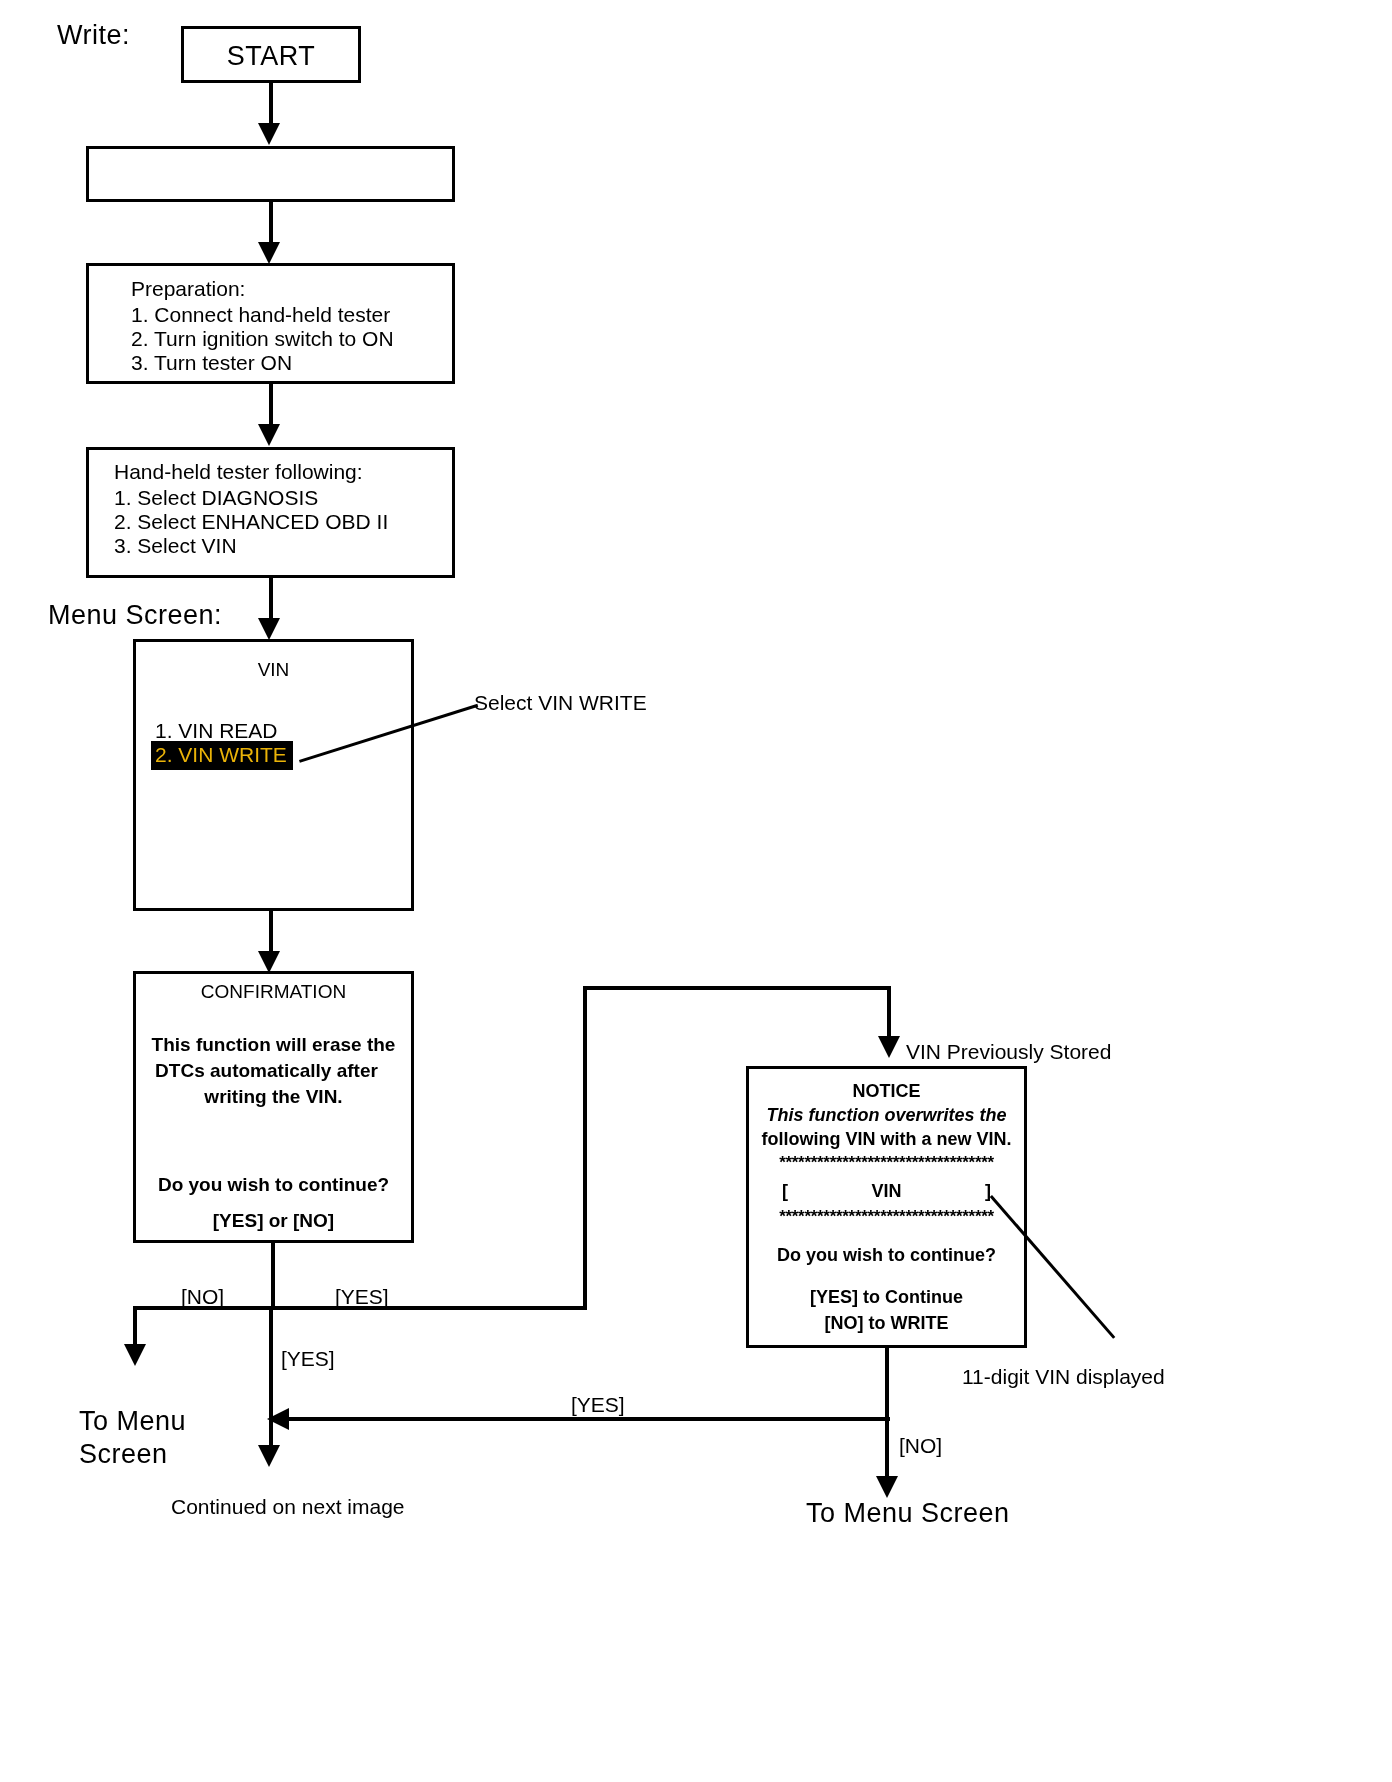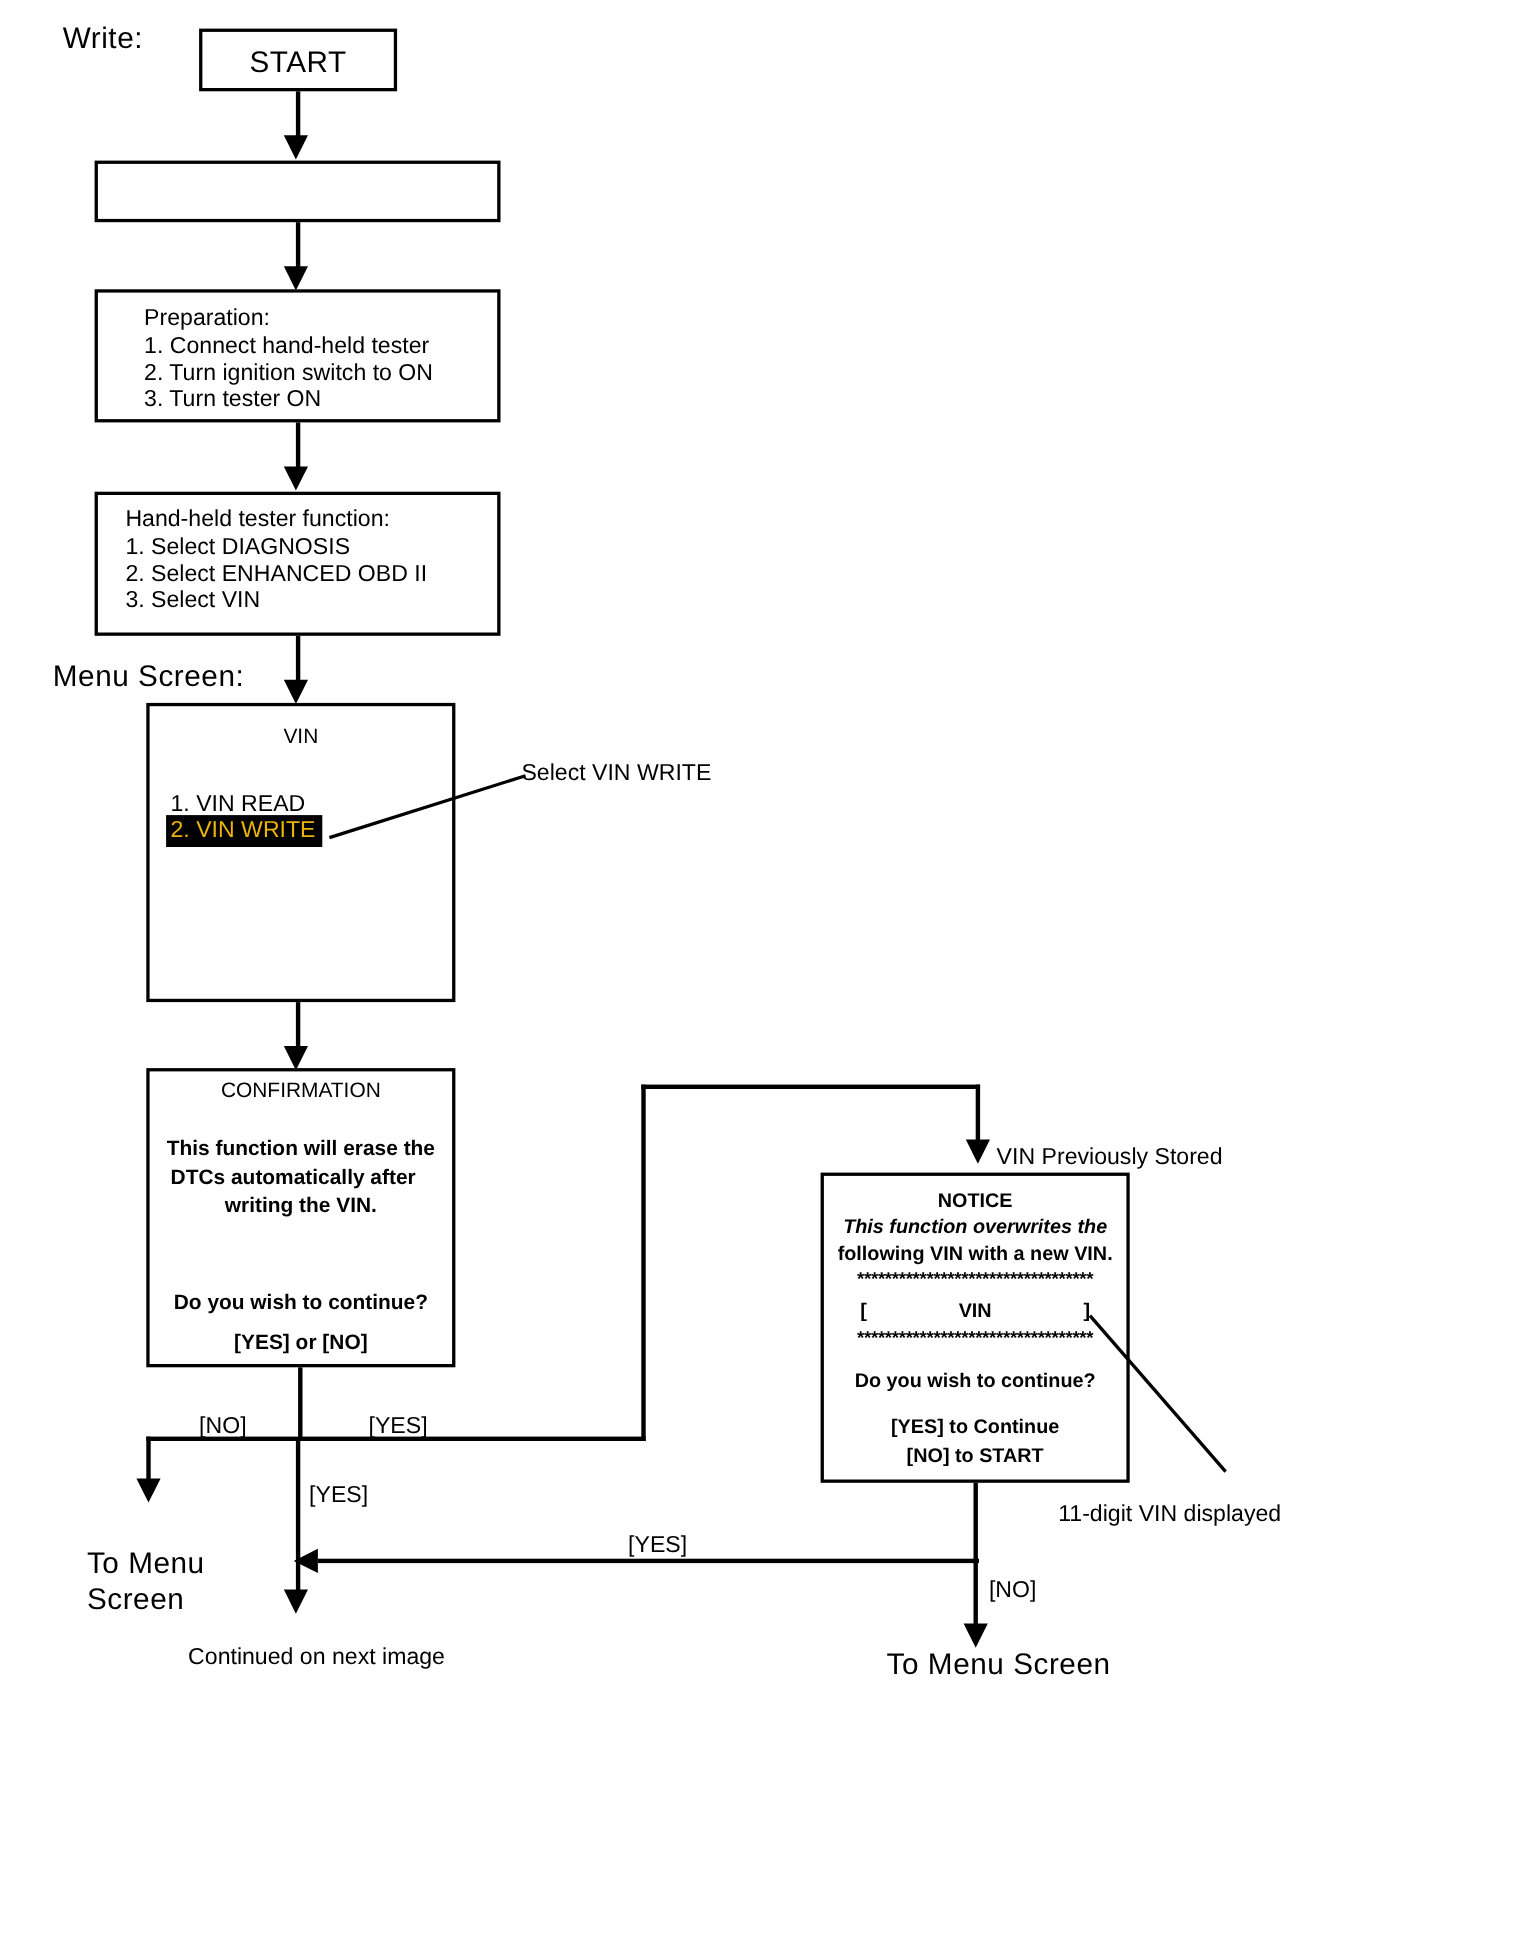--- a/index.html
+++ b/index.html
@@ -96,21 +96,21 @@
   <div class="box" style="left:86px; top:263px; width:369px; height:121px;"></div>
   <div class="txt lbl-box" style="left:131px; top:275px;">Preparation:</div>
   <div class="txt lbl-box" style="left:131px; top:301px;">1. Connect hand-held tester</div>
   <div class="txt lbl-box" style="left:131px; top:325px;">2. Turn ignition switch to ON</div>
   <div class="txt lbl-box" style="left:131px; top:349px;">3. Turn tester ON</div>
 
   <div class="vline" style="left:269px; top:384px; width:4px; height:48px;"></div>
   <div class="arrow-down" style="left:258px; top:424px;"></div>
 
   <div class="box" style="left:86px; top:447px; width:369px; height:131px;"></div>
-  <div class="txt lbl-box" style="left:114px; top:458px;">Hand-held tester function:</div>
+  <div class="txt lbl-box" style="left:114px; top:458px;">Hand-held tester following:</div>
   <div class="txt lbl-box" style="left:114px; top:484px;">1. Select DIAGNOSIS</div>
   <div class="txt lbl-box" style="left:114px; top:508px;">2. Select ENHANCED OBD II</div>
   <div class="txt lbl-box" style="left:114px; top:532px;">3. Select VIN</div>
 
   <div class="vline" style="left:269px; top:578px; width:4px; height:48px;"></div>
   <div class="arrow-down" style="left:258px; top:618px;"></div>
 
   <div class="txt lbl-big" style="left:48px; top:598px;">Menu Screen:</div>
 
   <div class="box" style="left:133px; top:639px; width:281px; height:272px;"></div>
@@ -151,21 +151,21 @@
   <div class="txt lbl-note center" style="left:746px; top:1128px; width:281px;">following VIN with a new VIN.</div>
   <div class="txt lbl-stars center" style="left:746px; top:1152px; width:281px;">**********************************</div>
 
   <div class="txt lbl-note" style="left:782px; top:1180px;">[</div>
   <div class="txt lbl-note center" style="left:746px; top:1180px; width:281px;">VIN</div>
   <div class="txt lbl-note" style="left:985px; top:1180px;">]</div>
 
   <div class="txt lbl-stars center" style="left:746px; top:1206px; width:281px;">**********************************</div>
   <div class="txt lbl-note center" style="left:746px; top:1244px; width:281px;">Do you wish to continue?</div>
   <div class="txt lbl-note center" style="left:746px; top:1286px; width:281px;">[YES] to Continue</div>
-  <div class="txt lbl-note center" style="left:746px; top:1312px; width:281px;">[NO] to START</div>
+  <div class="txt lbl-note center" style="left:746px; top:1312px; width:281px;">[NO] to WRITE</div>
 
   <div class="leader" style="left:992px; top:1195px; width:188px; transform:rotate(49deg);"></div>
   <div class="txt lbl-box" style="left:962px; top:1363px;">11-digit VIN displayed</div>
 
   <div class="hline" style="left:133px; top:1306px; width:142px; height:4px;"></div>
   <div class="vline" style="left:133px; top:1306px; width:4px; height:46px;"></div>
   <div class="arrow-down" style="left:124px; top:1344px;"></div>
 
   <div class="txt lbl-box" style="left:181px; top:1283px;">[NO]</div>
   <div class="txt lbl-box" style="left:335px; top:1283px;">[YES]</div>

